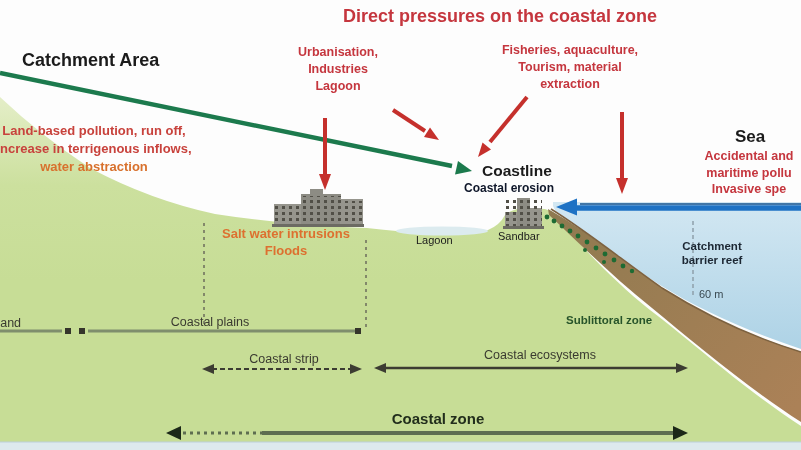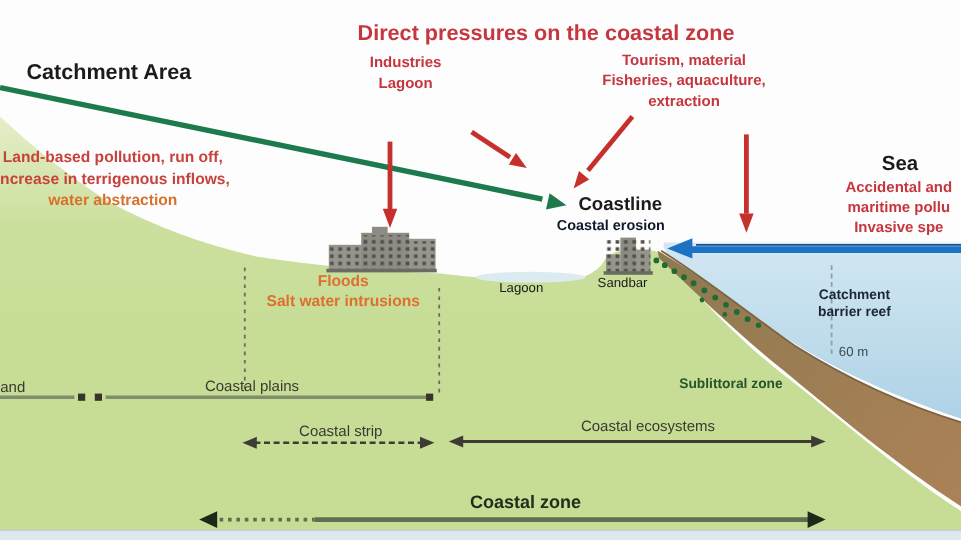--- a/index.html
+++ b/index.html
@@ -146,32 +146,33 @@
       <line x1="176" y1="433" x2="262" y2="433" stroke="#5e6e50" stroke-width="3" stroke-dasharray="3,4"></line>
       <line x1="262" y1="433" x2="676" y2="433" stroke="#5e6e50" stroke-width="4"></line>
       <polygon points="166,433 181,426 181,440"></polygon>
       <polygon points="688,433 673,426 673,440"></polygon>
     </g>
 
     <rect x="0" y="442" width="801" height="8" fill="#dde9ed"></rect>
     <line x1="0" y1="442" x2="801" y2="442" stroke="#bccfda" stroke-width="1"></line>
   </svg>
 
-  <div class="lbl title" style="left:298px;top:17px;width:404px;text-align:left;">Direct pressures on the coastal zone</div>
+  <div class="lbl title" style="left:298px;top:6px;width:404px;text-align:center;">Direct pressures on the coastal zone</div>
 
   <div class="lbl black-big" style="left:22px;top:50px;font-size:18px;">Catchment Area</div>
 
   <div class="blk red" style="left:272px;top:44px;width:132px;">
+    <div>Urbanisation,</div>
     <div>Industries</div>
     <div>Lagoon</div>
   </div>
 
   <div class="blk red" style="left:486px;top:42px;width:168px;">
+    <div>Fisheries, aquaculture,</div>
     <div>Tourism, material</div>
-    <div>Fisheries, aquaculture,</div>
     <div>extraction</div>
   </div>
 
   <div class="clip" style="left:0;top:122px;width:226px;height:58px;">
     <div class="blk" style="position:static;width:268px;margin-left:-40px;color:#c8423c;font-weight:bold;font-size:13px;line-height:18px;">
       <div>Land-based pollution, run off,</div>
       <div>increase in terrigenous inflows,</div>
       <div style="color:#d8712d;">water abstraction</div>
     </div>
   </div>
@@ -181,22 +182,22 @@
   <div class="blk red" style="left:684px;top:148px;width:130px;line-height:16.5px;">
     <div>Accidental and</div>
     <div>maritime pollu</div>
     <div>Invasive spe</div>
   </div>
 
   <div class="lbl" style="left:482px;top:162px;font-size:15.5px;font-weight:bold;color:#1b1b1b;text-align:right;">Coastline</div>
   <div class="lbl" style="left:464px;top:181px;font-size:12px;font-weight:bold;color:#0f172a;">Coastal erosion</div>
 
   <div class="blk orange" style="left:196px;top:226px;width:180px;">
+    <div>Salt water intrusions</div>
     <div>Floods</div>
-    <div>Salt water intrusions</div>
   </div>
 
   <div class="lbl small-bold" style="left:416px;top:234px;">Lagoon</div>
   <div class="lbl small-bold" style="left:498px;top:230px;">Sandbar</div>
 
   <div class="blk" style="left:664px;top:239px;width:96px;color:#1c2733;font-weight:bold;font-size:11.5px;line-height:14px;">
     <div>Catchment</div>
     <div>barrier reef</div>
   </div>
 

